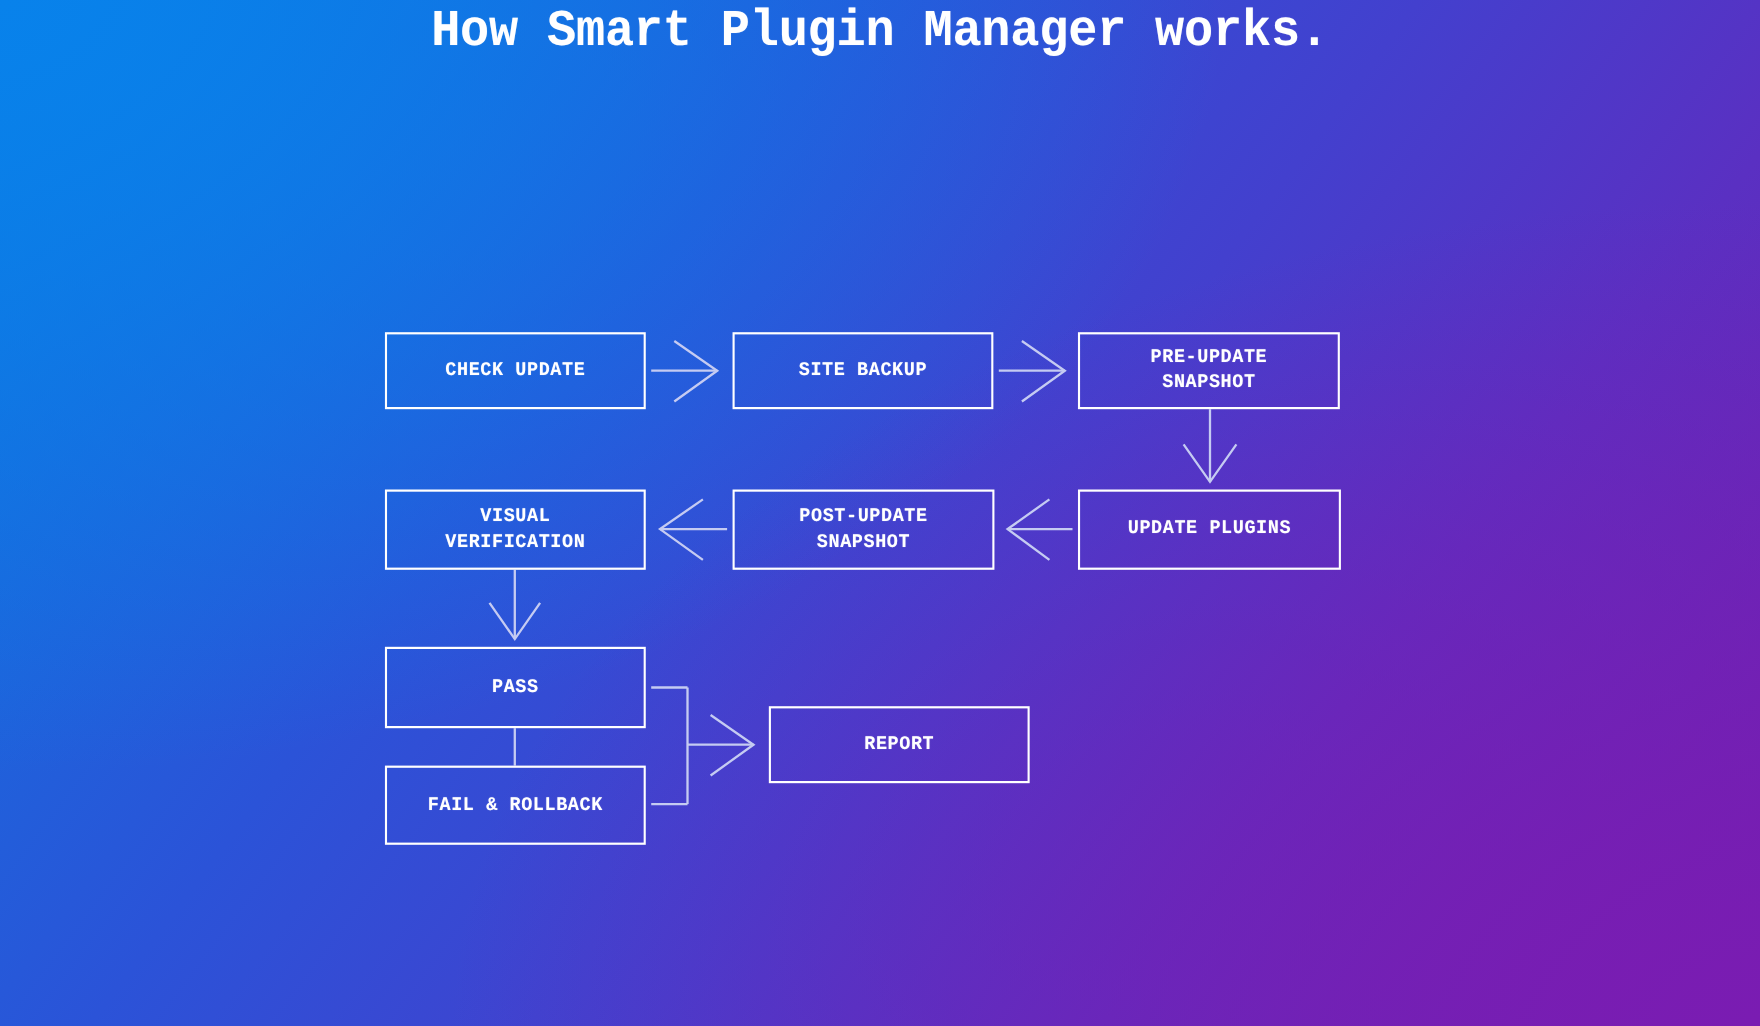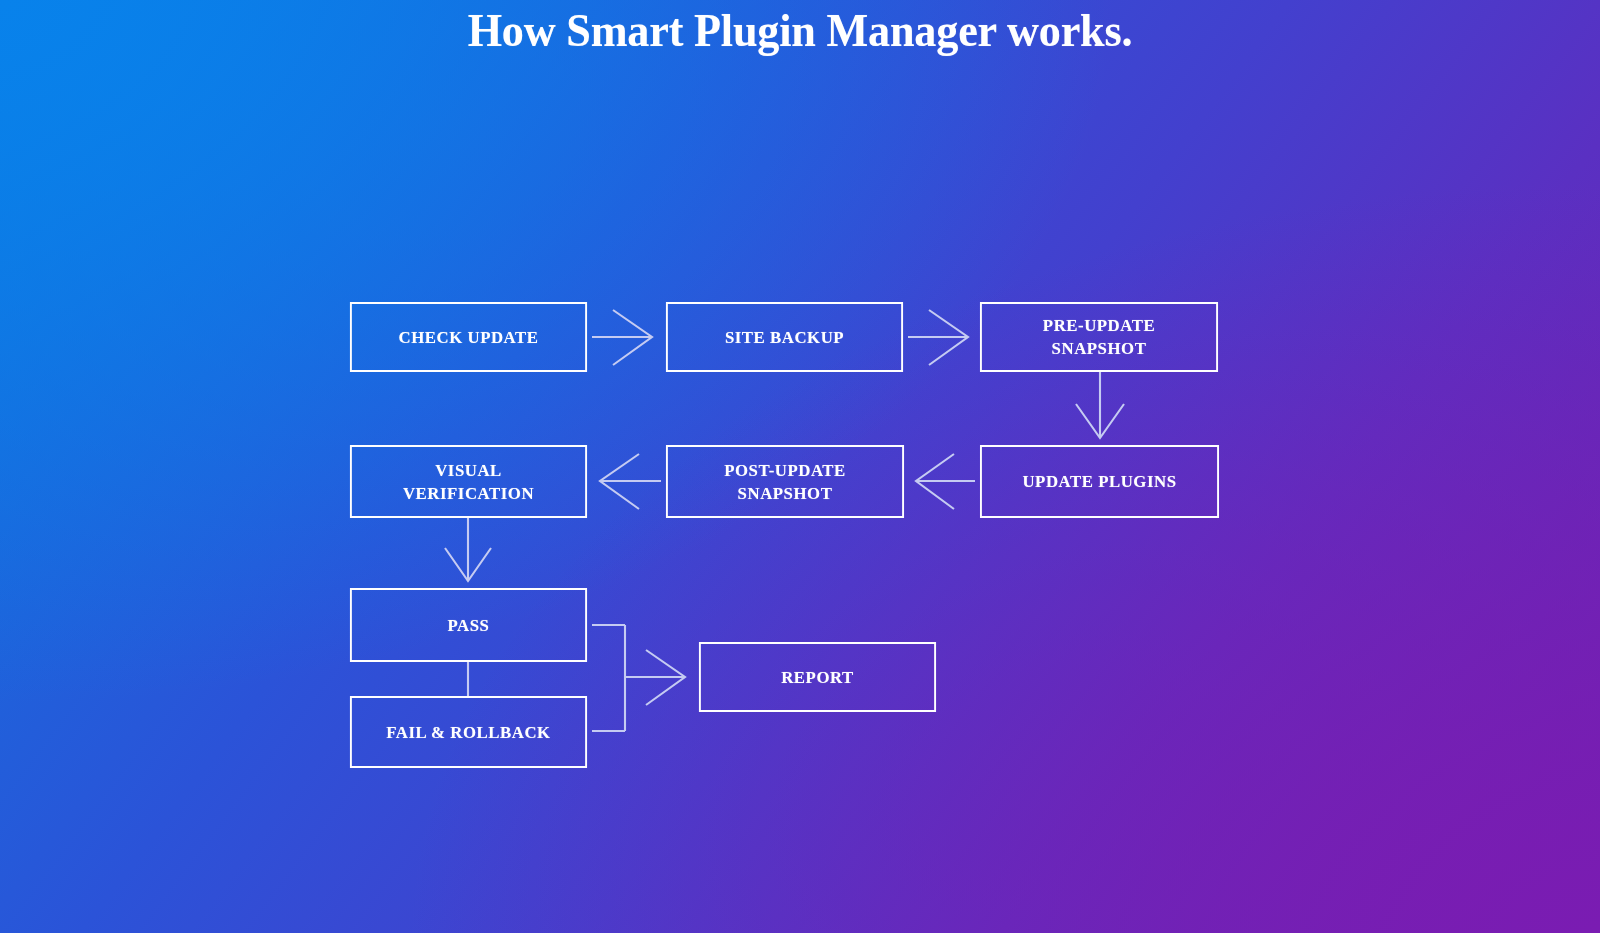--- a/index.html
+++ b/index.html
@@ -5,21 +5,21 @@
   html, body {
     margin: 0;
     padding: 0;
     background: #000;
   }
   #stage {
     position: relative;
     width: 1600px;
     height: 933px;
     overflow: hidden;
-    font-family: Liberation Serif, serif;
+    font-family: Liberation Mono, monospace;
     background:
       radial-gradient(120% 130% at 0% 0%, rgba(8,130,235,1) 0%, rgba(8,130,235,0) 58%),
       radial-gradient(120% 130% at 100% 100%, rgba(122,28,178,1) 0%, rgba(122,28,178,0) 62%),
       linear-gradient(127deg, #0B7AE0 0%, #2B53D8 34%, #4340CE 56%, #5A30C2 74%, #7020B0 100%);
   }
 
   
   #title {
     position: absolute;
     left: 0;

